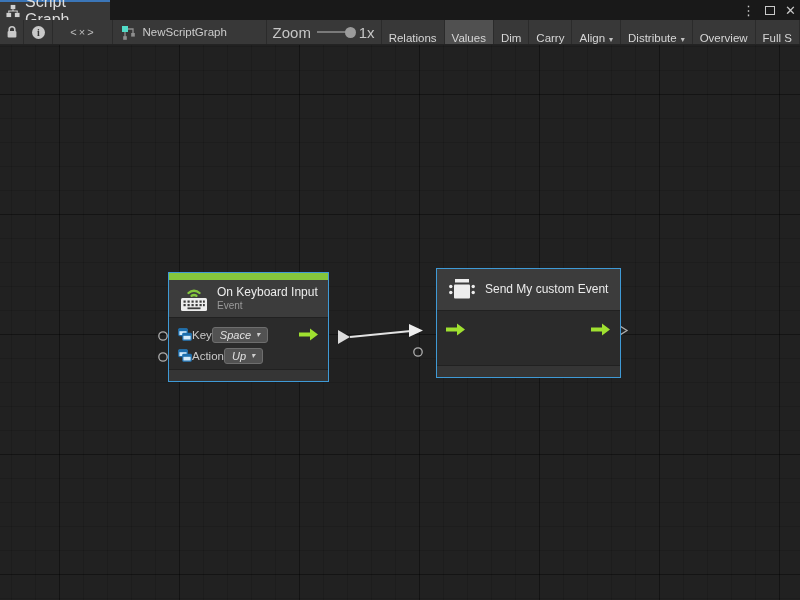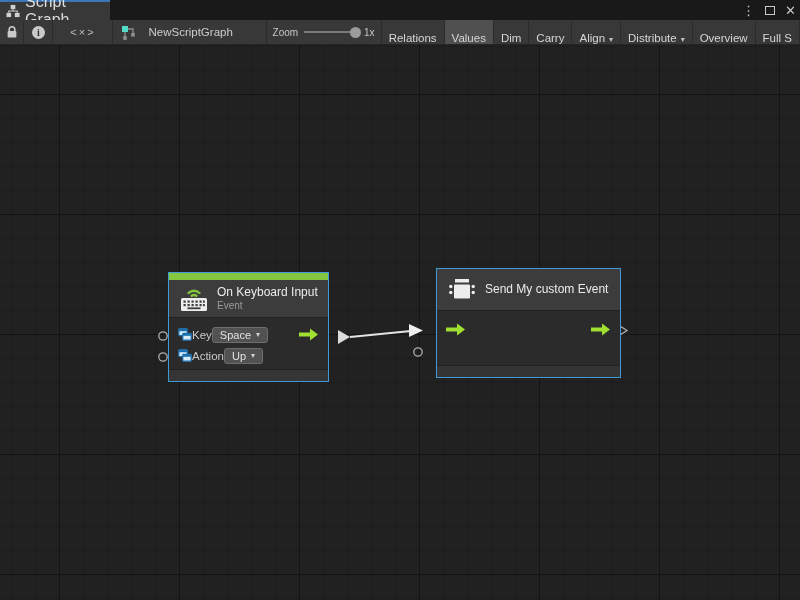--- a/index.html
+++ b/index.html
@@ -35,22 +35,22 @@
     display: flex; align-items: stretch; overflow: hidden;
     font-size: 11.5px; color: #d0d0d0;
   }
   .tcell {
     display: flex; align-items: center; justify-content: center;
     border-right: 1px solid #2b2b2b; height: 100%;
   }
   .cell-lock  { width: 26px; }
   .cell-info  { width: 31px; }
   .cell-code  { width: 64px; color: #bdbdbd; letter-spacing: 2px; font-size: 11px; }
-  .cell-graph { width: 163px; justify-content: flex-start; gap: 12px; padding-left: 8px; color: #cccccc; }
-  .cell-zoom  { width: 122px; gap: 6px; padding: 0 6px; color: #c6c6c6; font-size: 10px; }
+  .cell-graph { width: 163px; justify-content: flex-start; gap: 6px; padding-left: 8px; color: #cccccc; }
+  .cell-zoom  { width: 122px; gap: 6px; padding: 0 6px; color: #c6c6c6; font-size: 15px; }
   .track { position: relative; flex: 1; height: 2px; background: #7a7a7a; }
   .thumb {
     position: absolute; right: -3px; top: -4.5px;
     width: 11px; height: 11px; border-radius: 50%; background: #9b9b9b;
   }
   .tbtn {
     display: flex; align-items: flex-end; gap: 4px;
     padding: 0 7px; border-right: 1px solid #2b2b2b;
     white-space: nowrap; color: #d6d6d6; cursor: default;
   }
@@ -94,21 +94,21 @@
   .n-row {
     display: flex; align-items: center; padding: 0 9px;
     font-size: 11.5px; color: #c9c9c9;
   }
   .node1 .n-row { height: 21px; }
   .node2 .n-row { height: 24px; }
   .spacer { flex: 1; }
   .dropdown {
     display: inline-flex; align-items: center; gap: 5px;
     background: #525252; border: 1px solid #6e6e6e; border-radius: 3px;
-    padding: 1px 7px; font-size: 11px; color: #e2e2e2; cursor: default;
+    padding: 1px 7px; font-size: 11px; color: #e2e2e2; cursor: default; font-style: italic;
   }
   .dropdown .caret { font-size: 8px; color: #cfcfcf; }
   .value-box {
     min-width: 16px; height: 17px; background: #1a1a1a;
     border: 1px solid #5a5a5a; border-radius: 2px;
     font-size: 11px; color: #f0f0f0; text-align: center; line-height: 15px;
     padding: 0 3px;
   }
   .teal-dot { width: 8px; height: 8px; border-radius: 50%; background: #45d6c2; flex: none; }
   .n-footer { height: 12px; background: #353535; border-top: 1px solid #212121; flex: none; }

